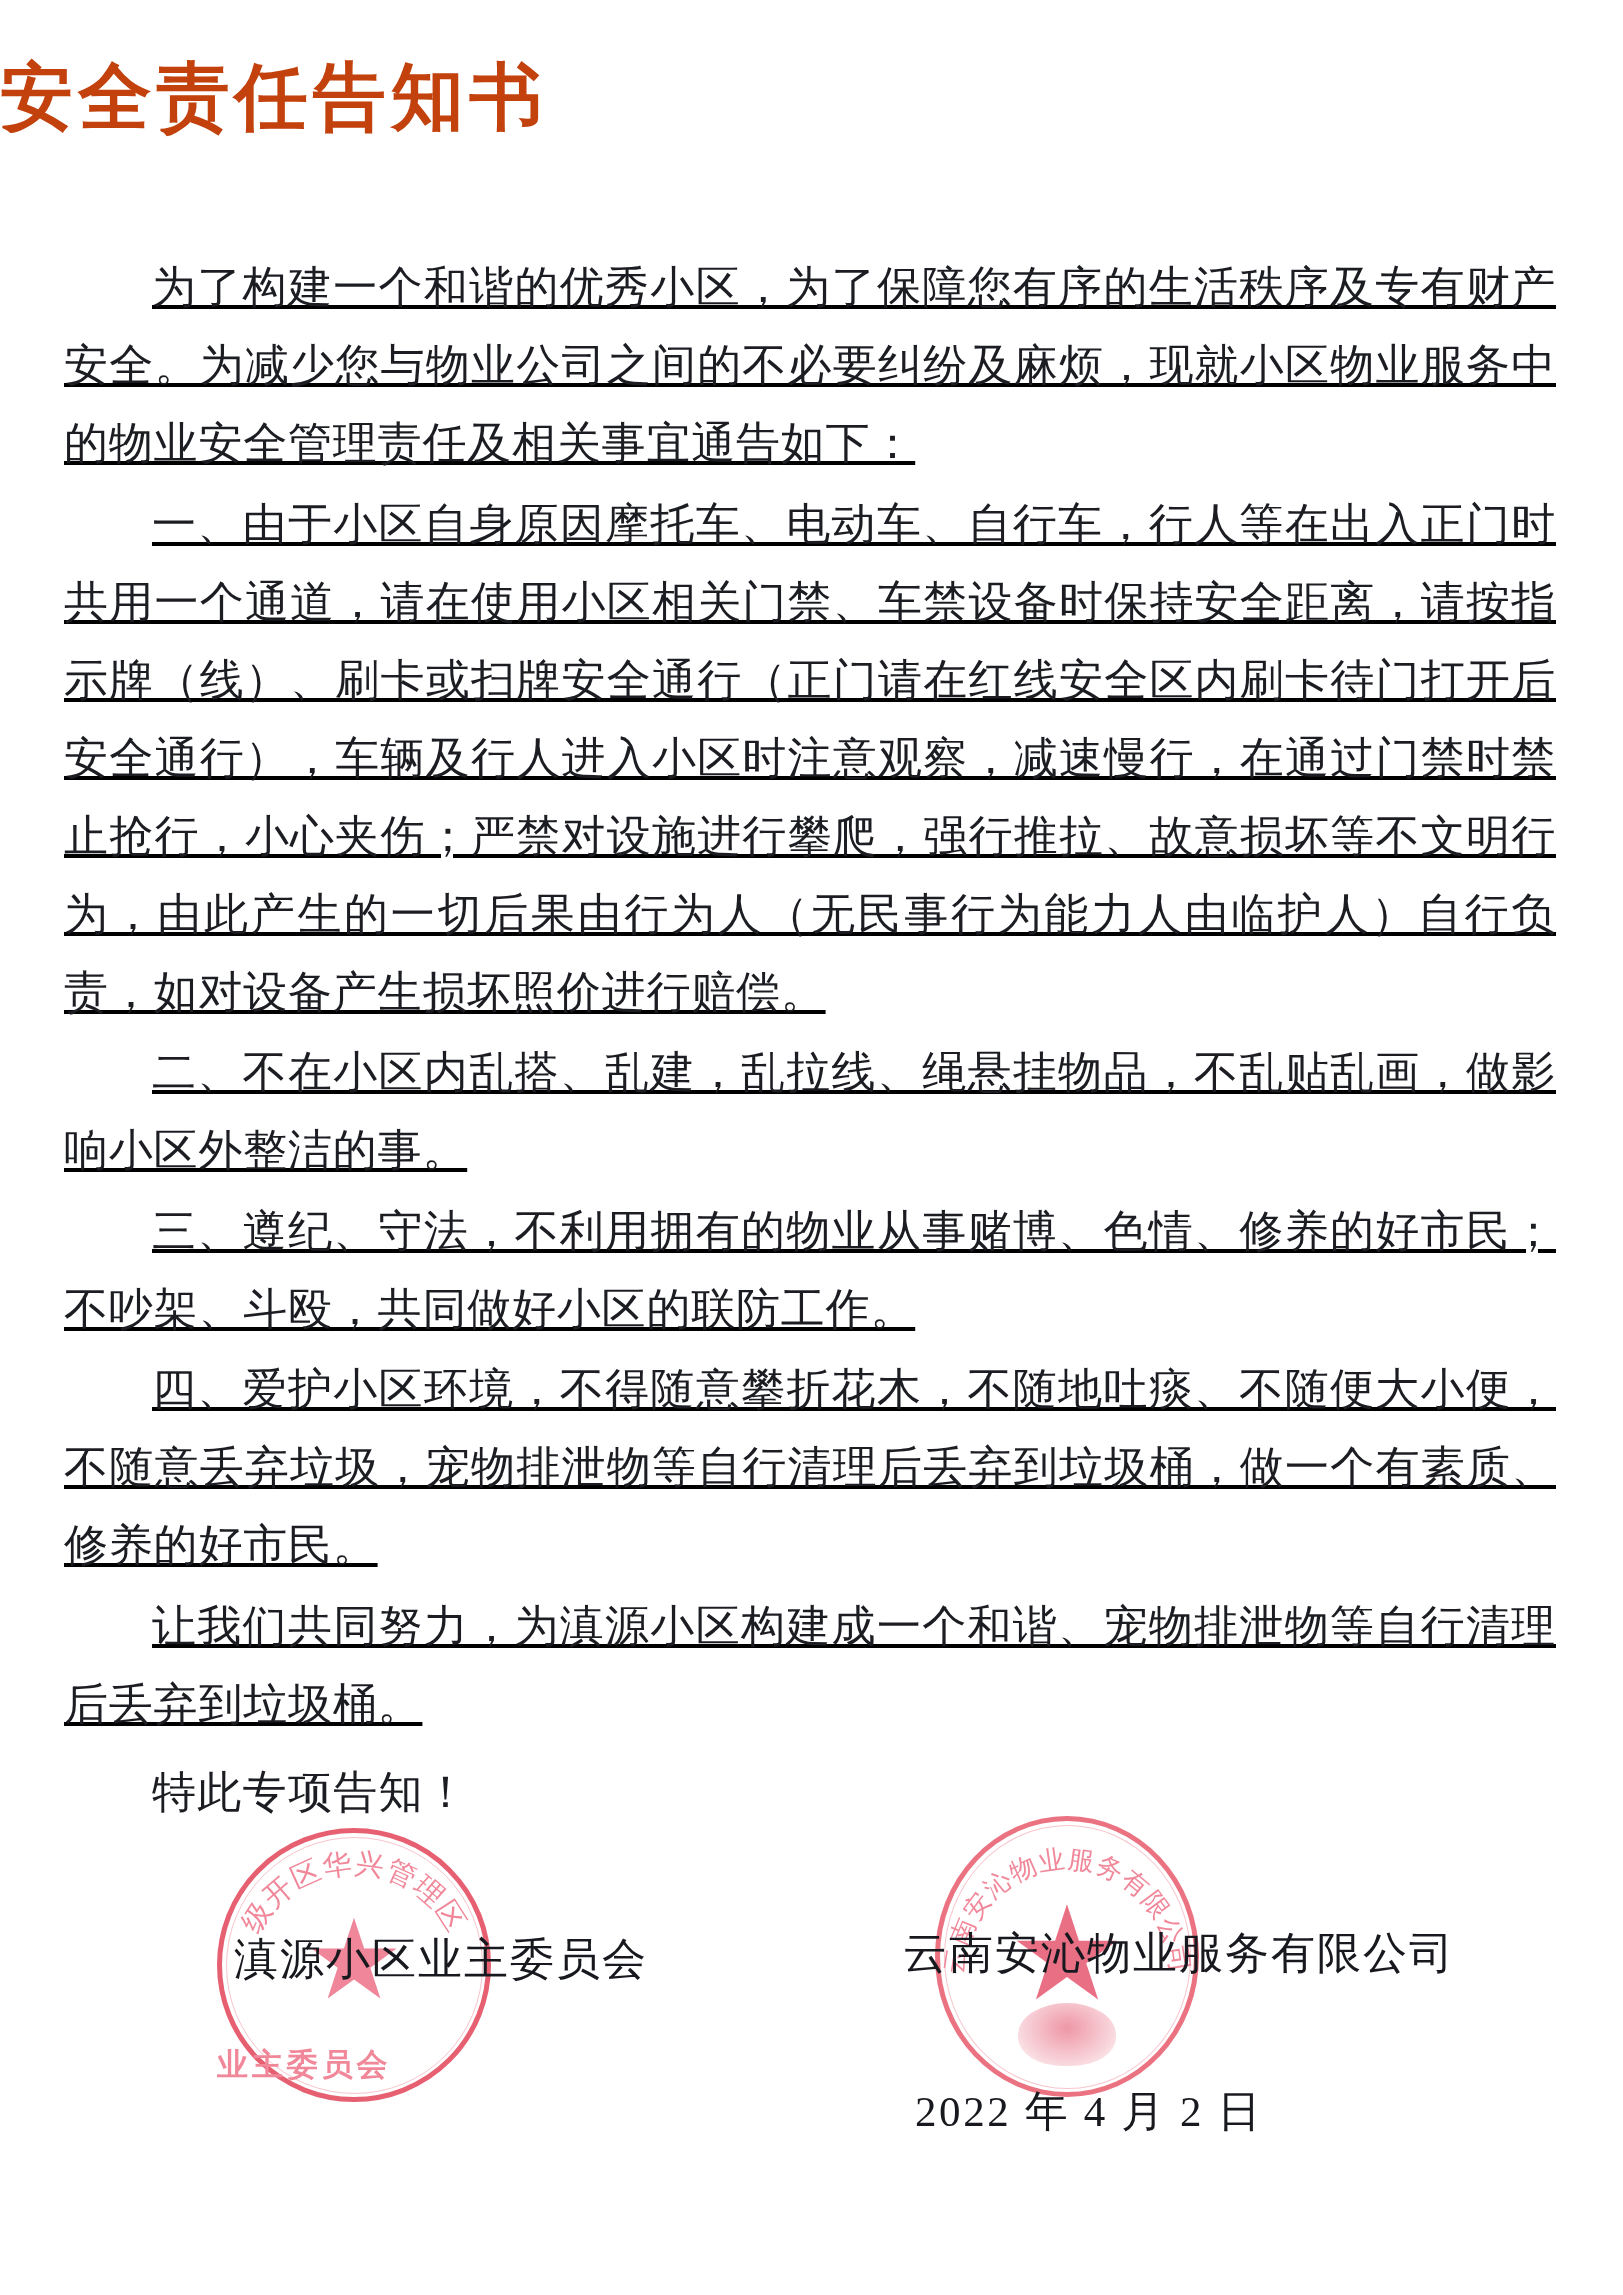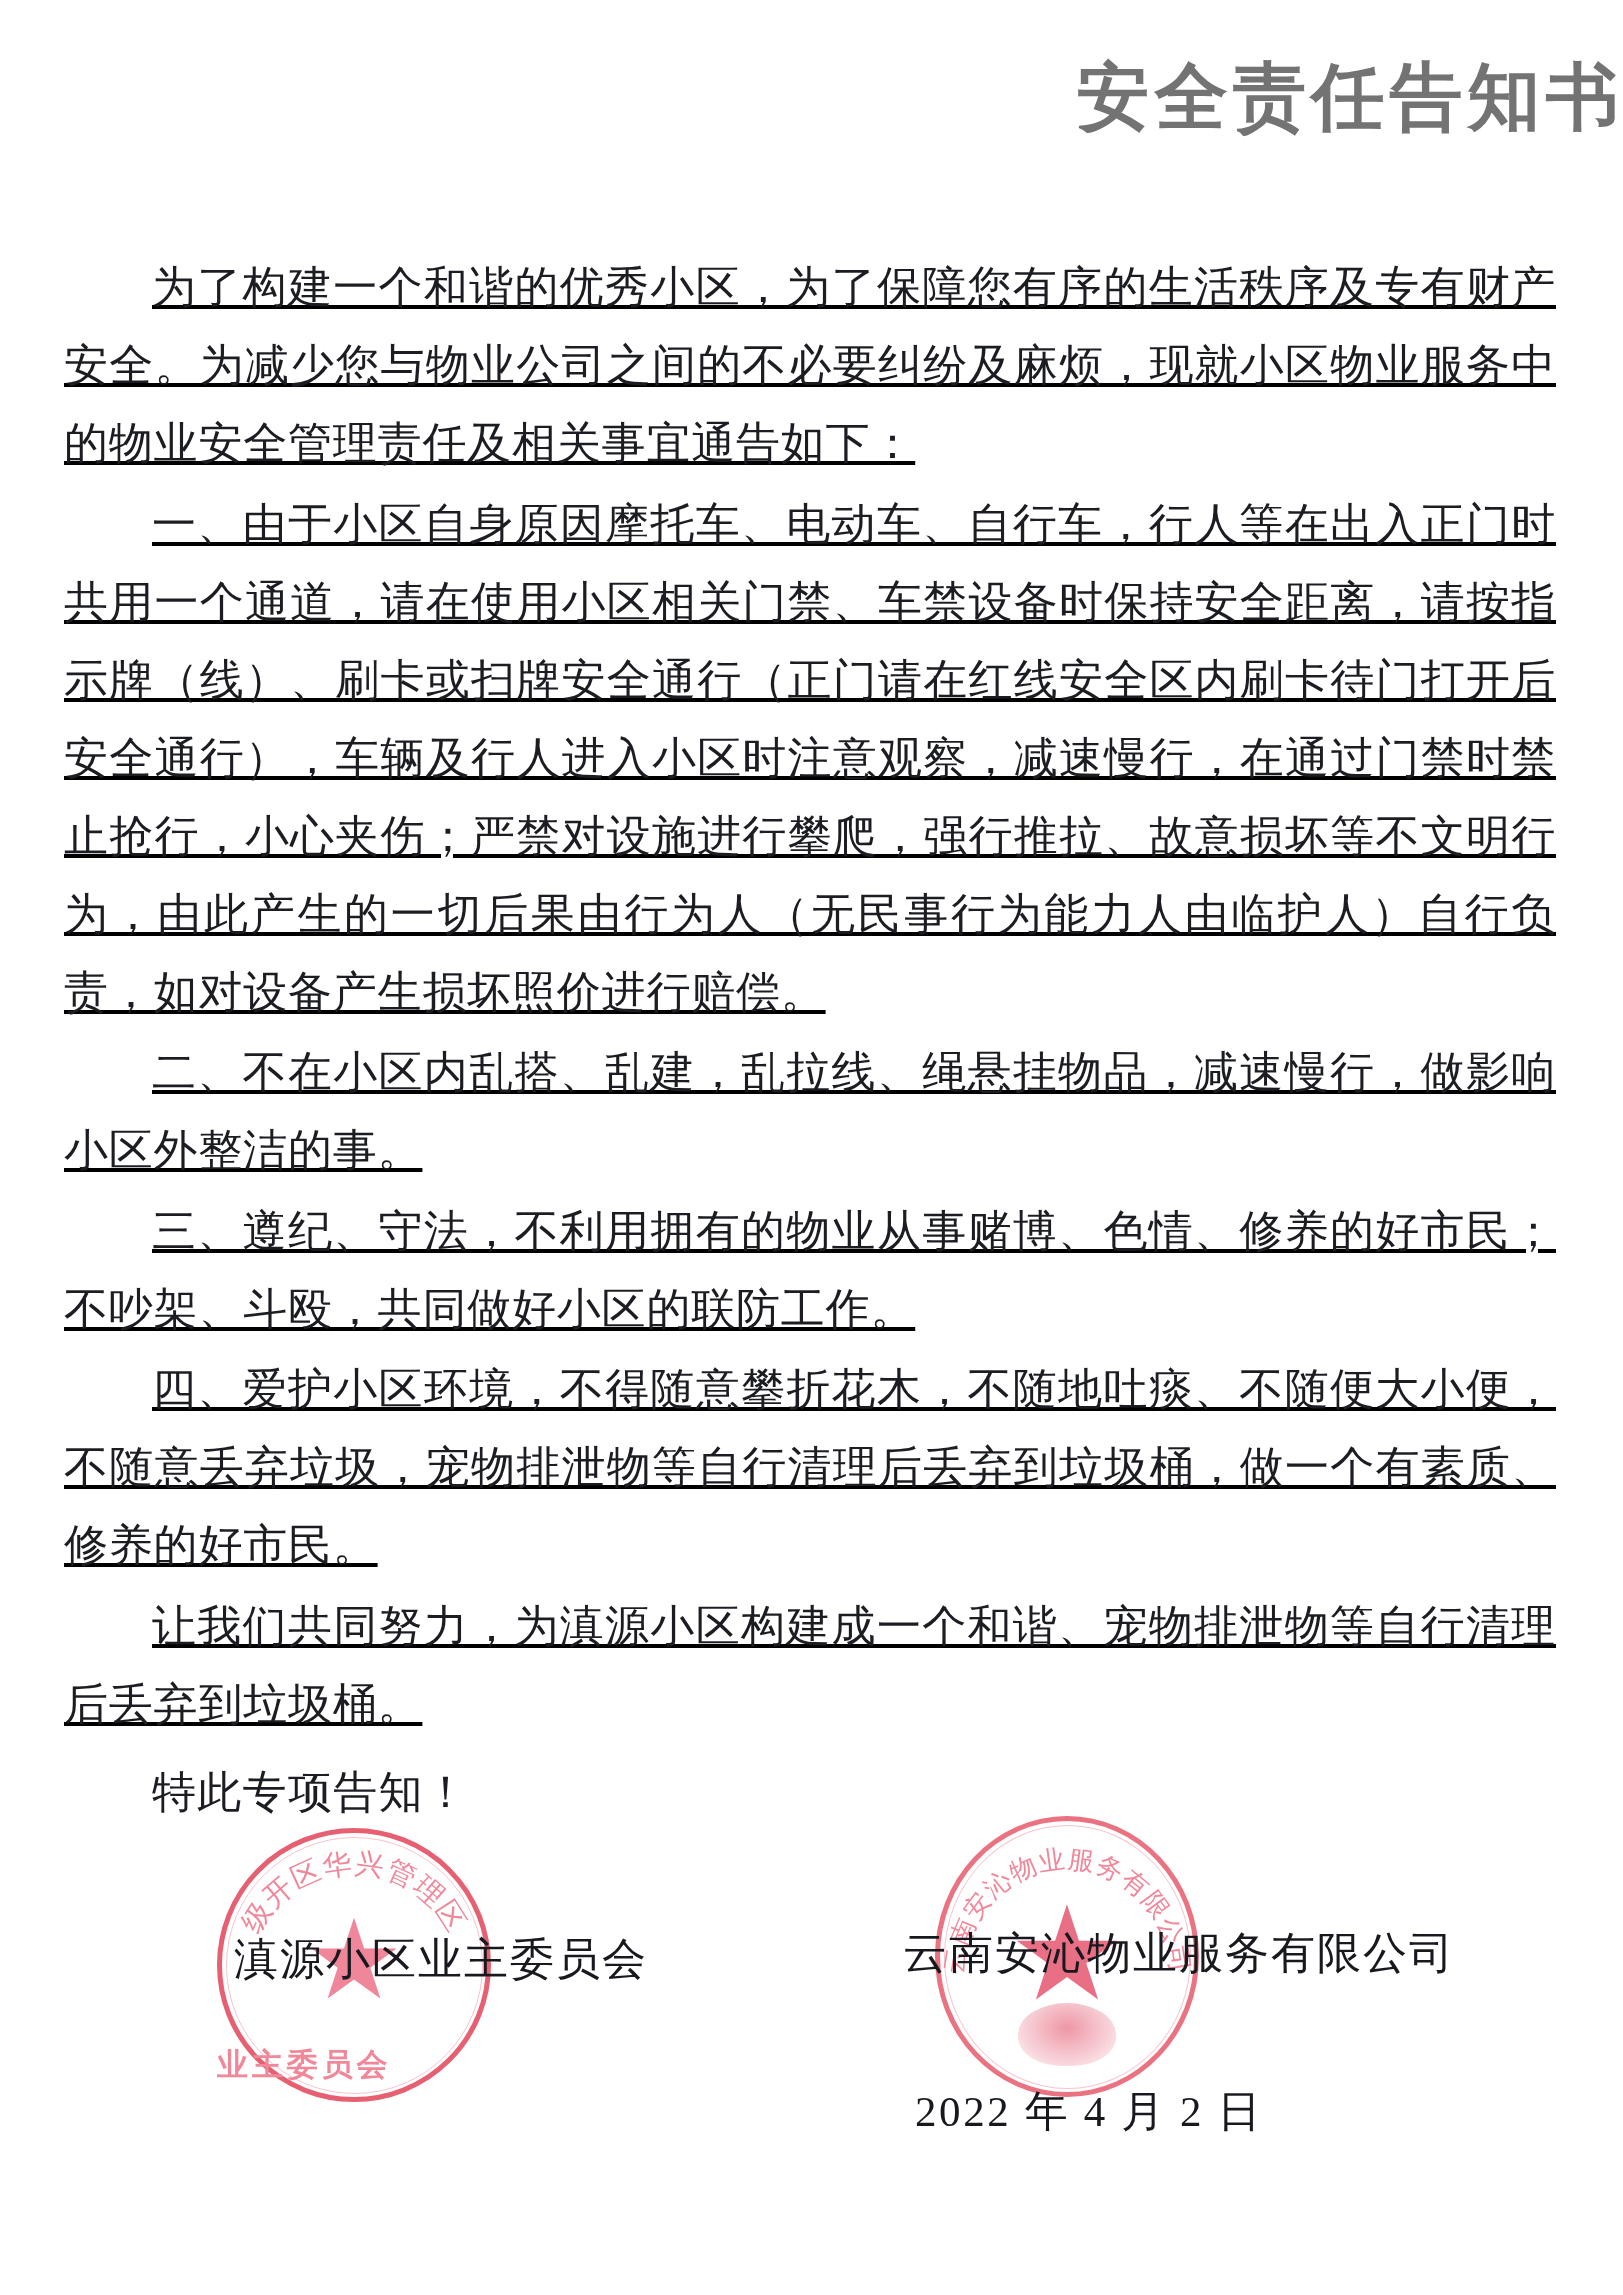--- a/index.html
+++ b/index.html
@@ -18,26 +18,26 @@
     background: #ffffff;
     overflow: hidden;
   }
 
   
   .doc-title {
     position: absolute;
     top: 51px;
     left: 0;
     width: 1624px;
-    text-align: right;
+    text-align: left;
     font-family: "DejaVu Sans", "Liberation Sans", sans-serif;
     font-weight: 700;
     font-size: 73px;
     letter-spacing: 5.2px;
-    color: #737373;
+    color: #c2410c;
     line-height: 1.25;
     white-space: nowrap;
   }
 
   
   .body-block {
     position: absolute;
     top: 249px;
     left: 64px;
     width: 1492px;
@@ -217,21 +217,21 @@
 </head>
 <body>
 
 <div class="page">
 
   <div class="doc-title">安全责任告知书</div>
 
   <div class="body-block">
     <p class="para">为了构建一个和谐的优秀小区，为了保障您有序的生活秩序及专有财产安全。为减少您与物业公司之间的不必要纠纷及麻烦，现就小区物业服务中的物业安全管理责任及相关事宜通告如下：</p>
     <p class="para">一、由于小区自身原因摩托车、电动车、自行车，行人等在出入正门时共用一个通道，请在使用小区相关门禁、车禁设备时保持安全距离，请按指示牌（线）、刷卡或扫牌安全通行（正门请在红线安全区内刷卡待门打开后安全通行），车辆及行人进入小区时注意观察，减速慢行，在通过门禁时禁止抢行，小心夹伤；严禁对设施进行攀爬，强行推拉、故意损坏等不文明行为，由此产生的一切后果由行为人（无民事行为能力人由临护人）自行负责，如对设备产生损坏照价进行赔偿。</p>
-    <p class="para">二、不在小区内乱搭、乱建，乱拉线、绳悬挂物品，减速慢行，做影响小区外整洁的事。</p>
+    <p class="para">二、不在小区内乱搭、乱建，乱拉线、绳悬挂物品，不乱贴乱画，做影响小区外整洁的事。</p>
     <p class="para">三、遵纪、守法，不利用拥有的物业从事赌博、色情、修养的好市民；不吵架、斗殴，共同做好小区的联防工作。</p>
     <p class="para">四、爱护小区环境，不得随意攀折花木，不随地吐痰、不随便大小便，不随意丢弃垃圾，宠物排泄物等自行清理后丢弃到垃圾桶，做一个有素质、修养的好市民。</p>
     <p class="para">让我们共同努力，为滇源小区构建成一个和谐、宠物排泄物等自行清理后丢弃到垃圾桶。</p>
   </div>
 
   <div class="closing-note">特此专项告知！</div>
 
   <div class="sig-area">
 
     <div class="stamp stamp-left">

